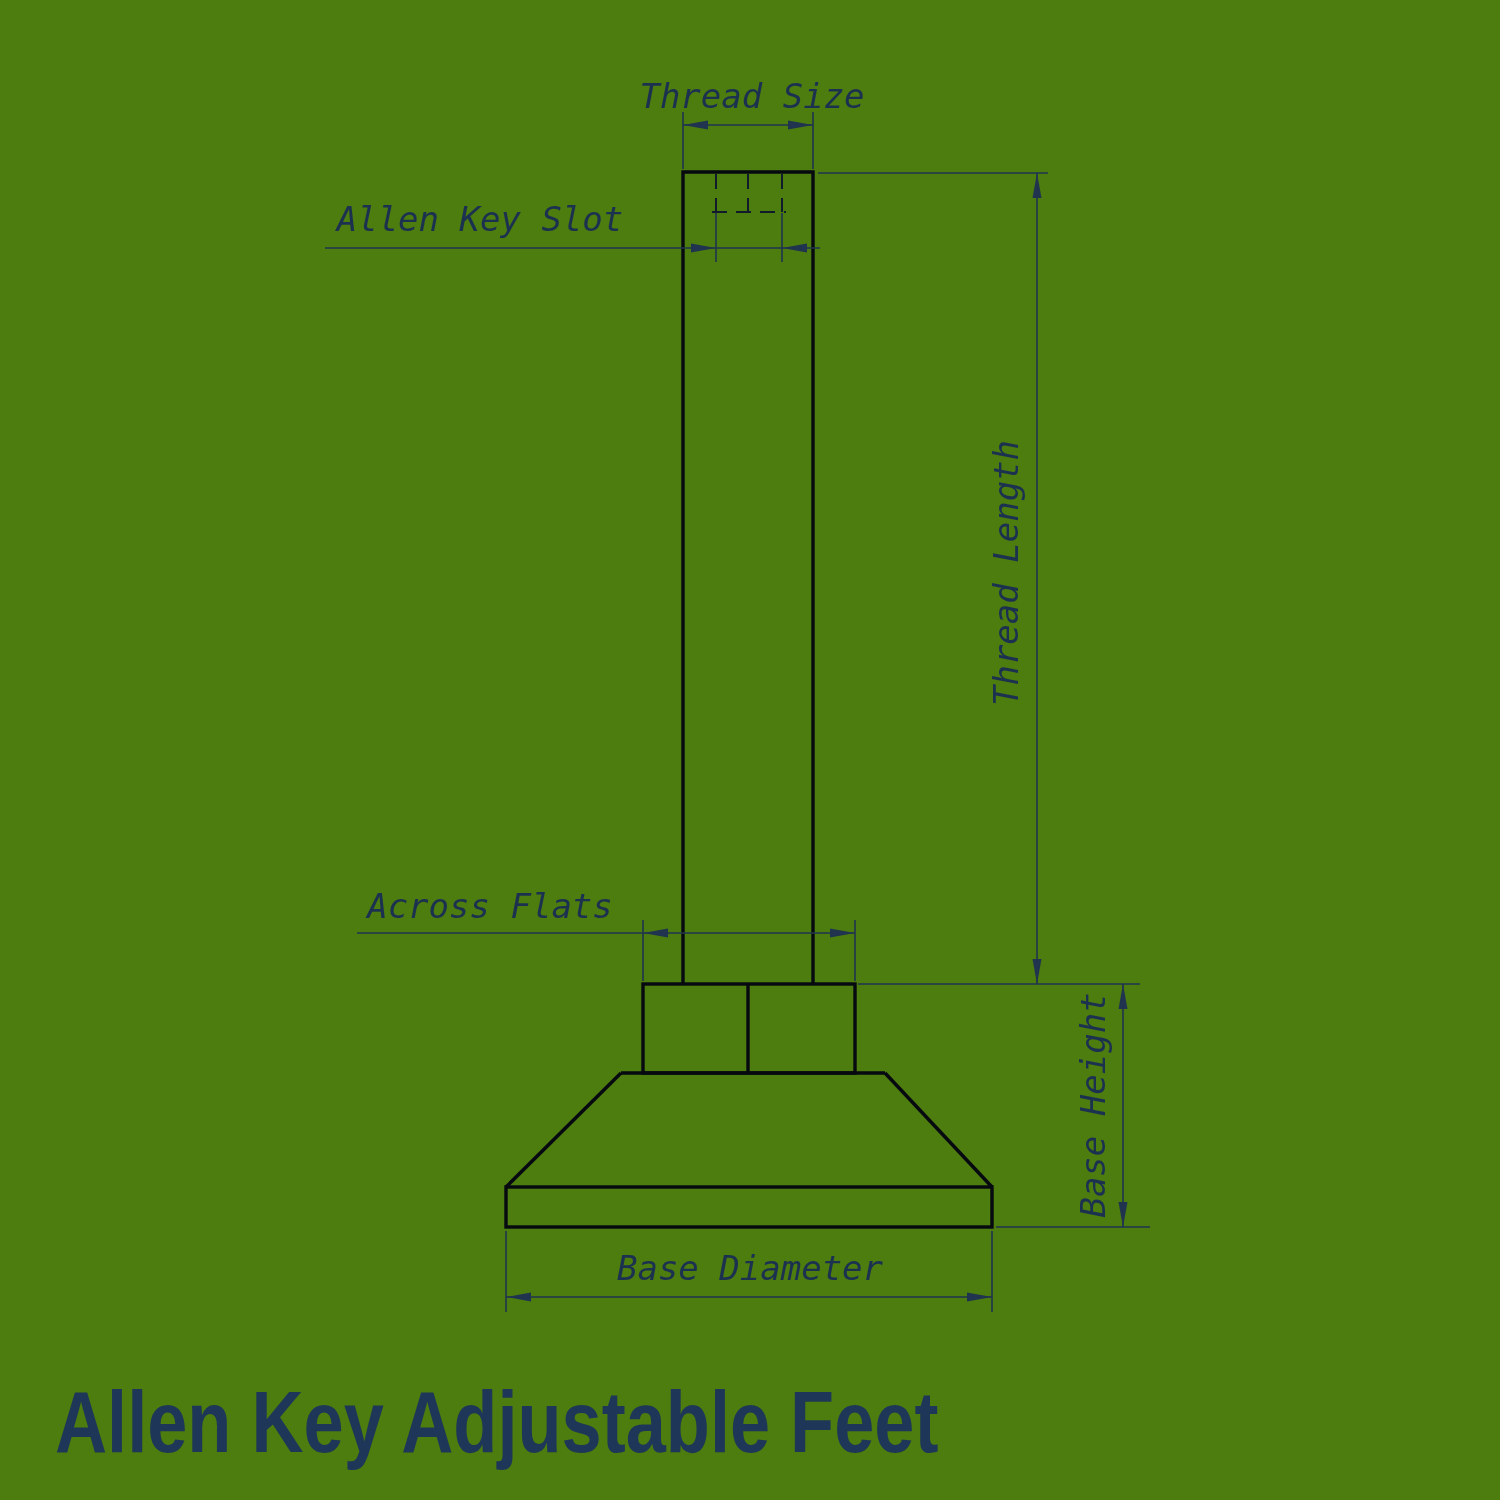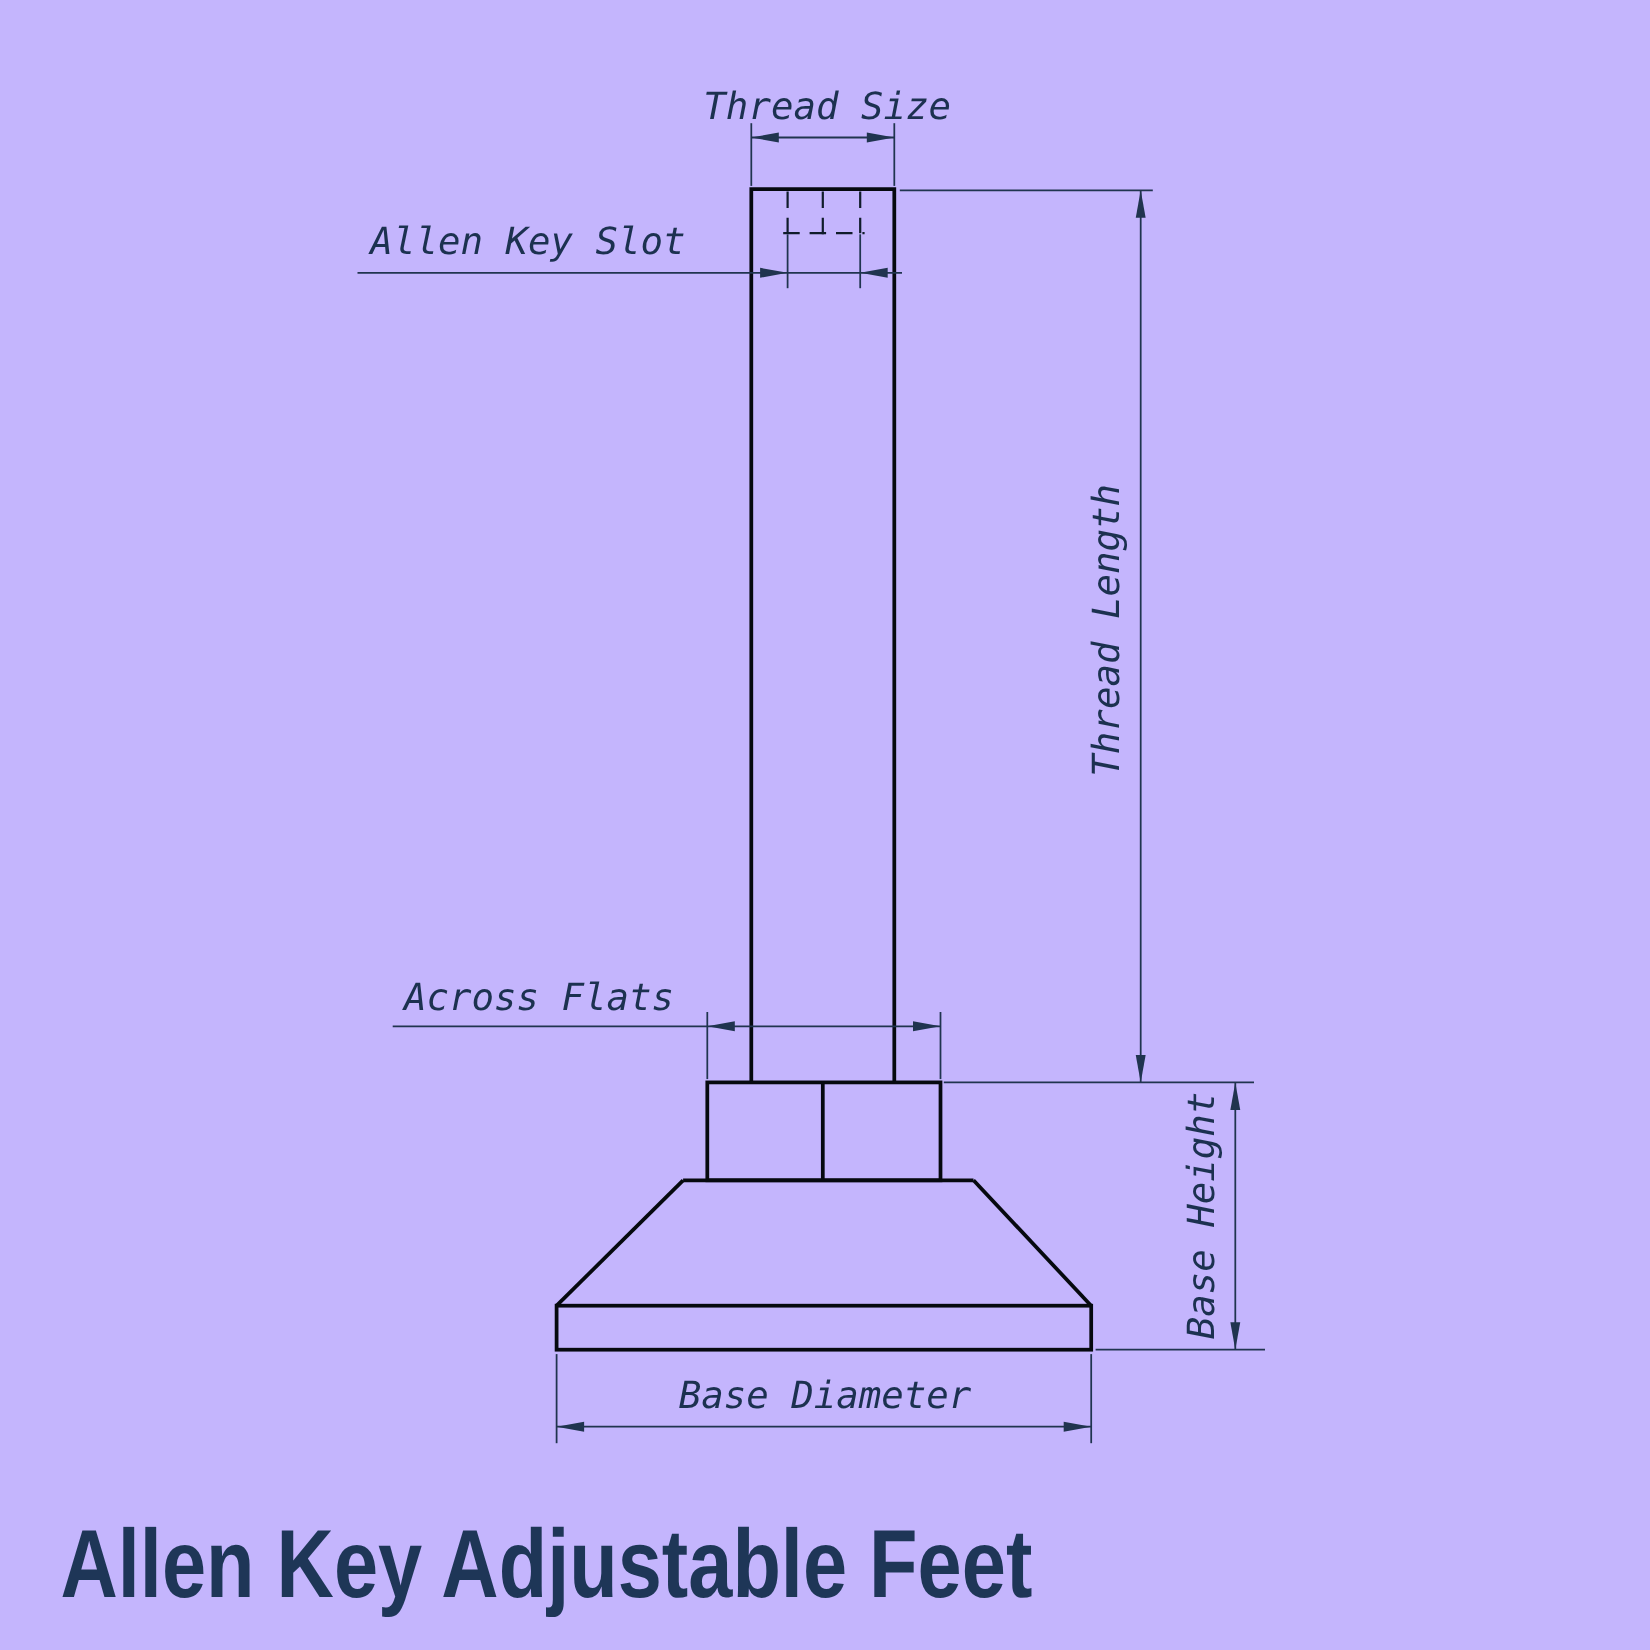--- a/index.html
+++ b/index.html
@@ -1,16 +1,16 @@
 <!DOCTYPE html>
 <html><head>
 <meta charset="utf-8">
 <style>
   html,body{margin:0;padding:0;background:#ffffff;}
-  .canvas{position:relative;width:1500px;height:1500px;background:#c4b5fd;overflow:hidden;}
+  .canvas{position:relative;width:1500px;height:1500px;background:#4d7c0f;overflow:hidden;}
   svg{display:block;}
   .thick{stroke:#06090f;stroke-width:3.4;fill:none;stroke-linecap:butt;}
   .thin{stroke:#20344f;stroke-width:1.6;fill:none;stroke-linecap:butt;}
   .dashed{stroke:#101c2b;stroke-width:2;fill:none;stroke-dasharray:15 9;}
   .arrow{fill:#20344f;stroke:none;}
   .dim-label{font-family:"DejaVu Sans Mono",monospace;font-style:italic;font-size:34px;fill:#1c3150;}
   .title-text{font-family:"Liberation Sans",sans-serif;font-weight:bold;font-size:88px;fill:#1e3657;}
 </style>
 </head>
 <body>

